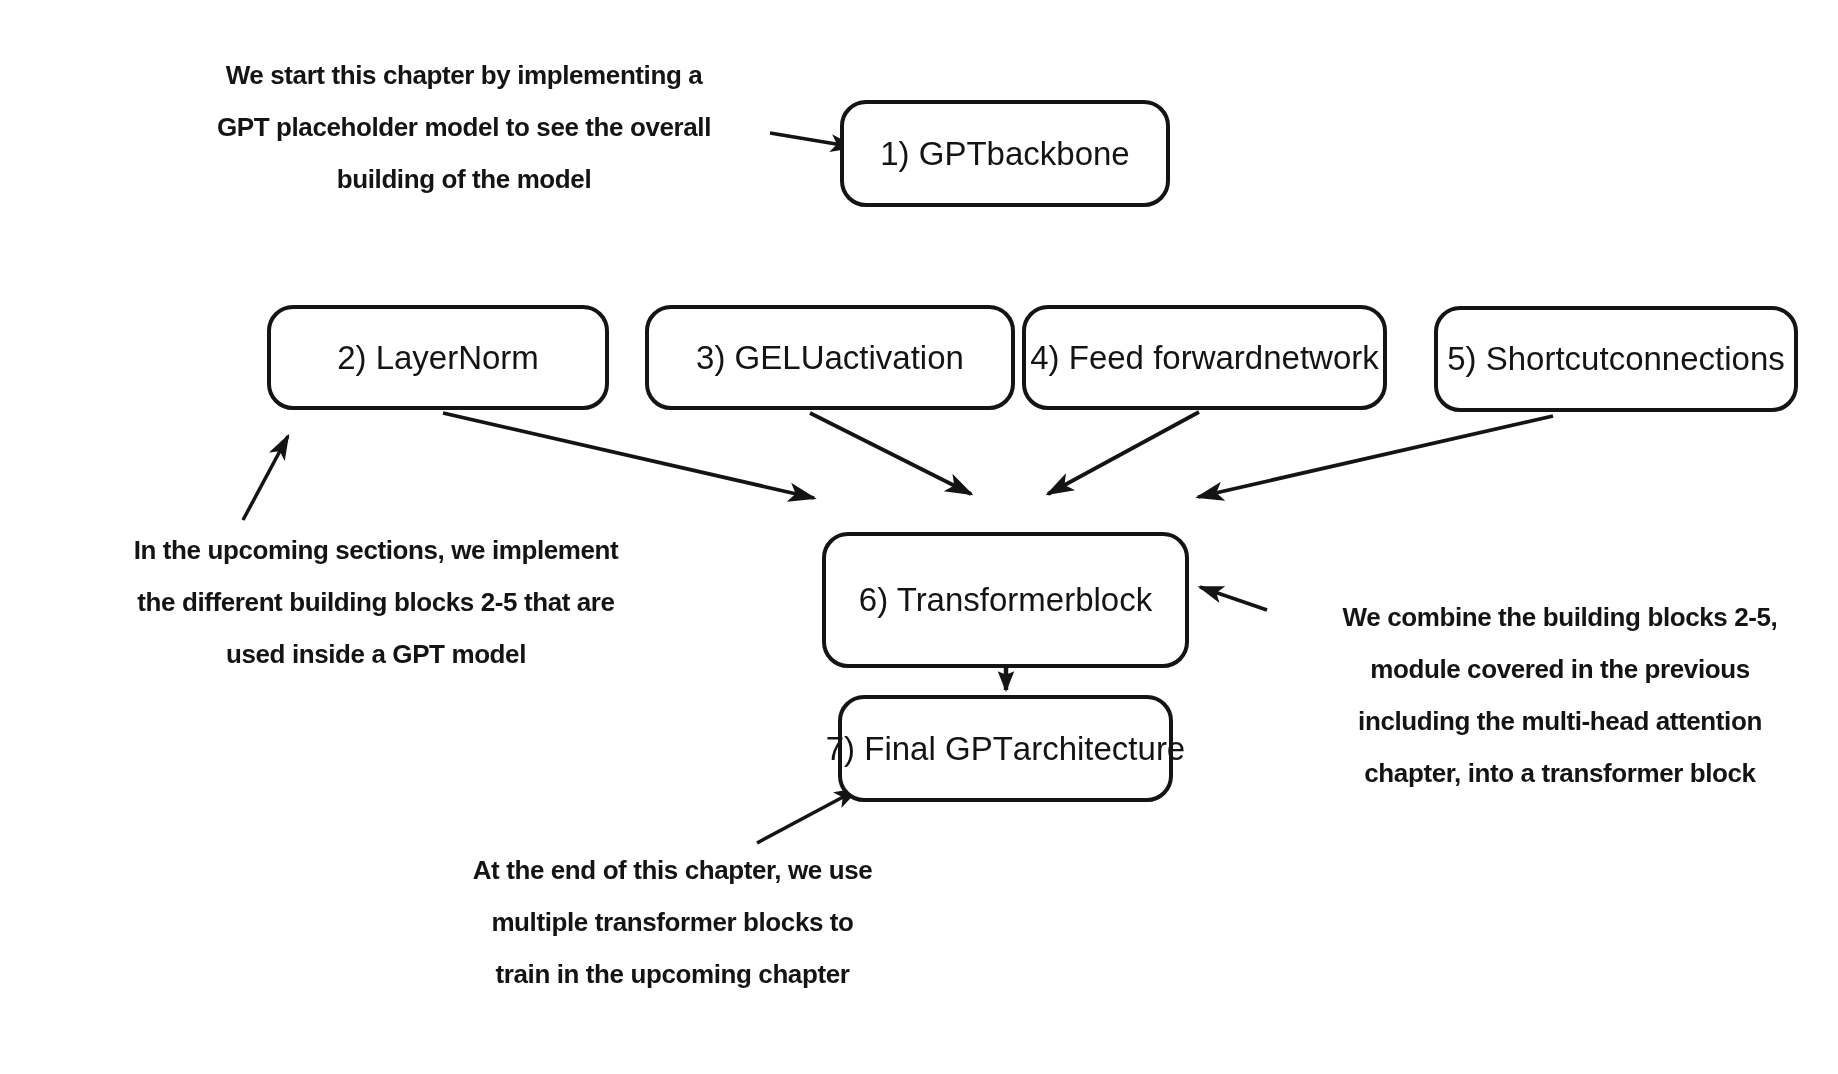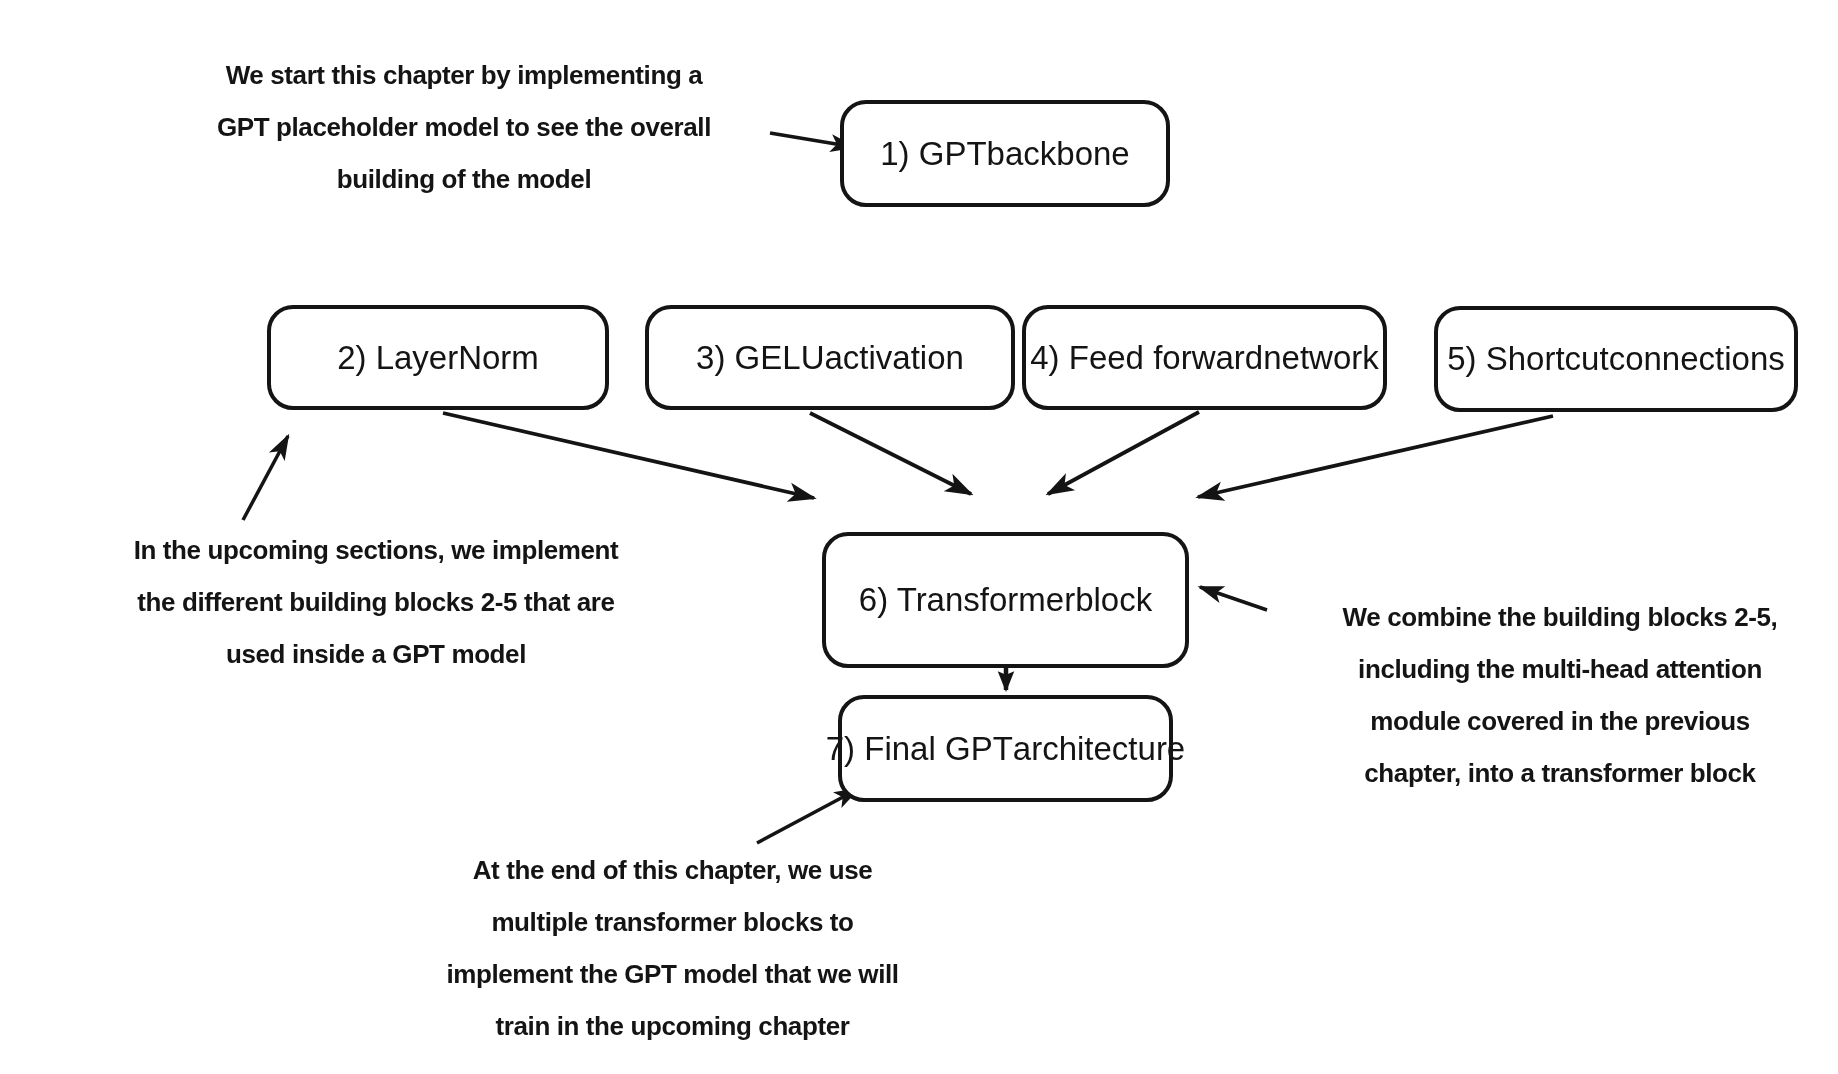--- a/index.html
+++ b/index.html
@@ -88,25 +88,24 @@
   </div>
 
   <div class="note" style="left:78px;top:524px;width:596px;">
     <div class="al">In the upcoming sections, we implement</div>
     <div class="al">the different building blocks 2-5 that are</div>
     <div class="al">used inside a GPT model</div>
   </div>
 
   <div class="note" style="left:1290px;top:591px;width:540px;">
     <div class="al">We combine the building blocks 2-5,</div>
+    <div class="al">module covered in the previous</div>
     <div class="al">including the multi-head attention</div>
-    <div class="al">module covered in the previous</div>
     <div class="al">chapter, into a transformer block</div>
   </div>
 
   <div class="note" style="left:390px;top:844px;width:565px;">
     <div class="al">At the end of this chapter, we use</div>
     <div class="al">multiple transformer blocks to</div>
-    <div class="al">implement the GPT model that we will</div>
     <div class="al">train in the upcoming chapter</div>
   </div>
 
 </div>
 
 </body></html>

